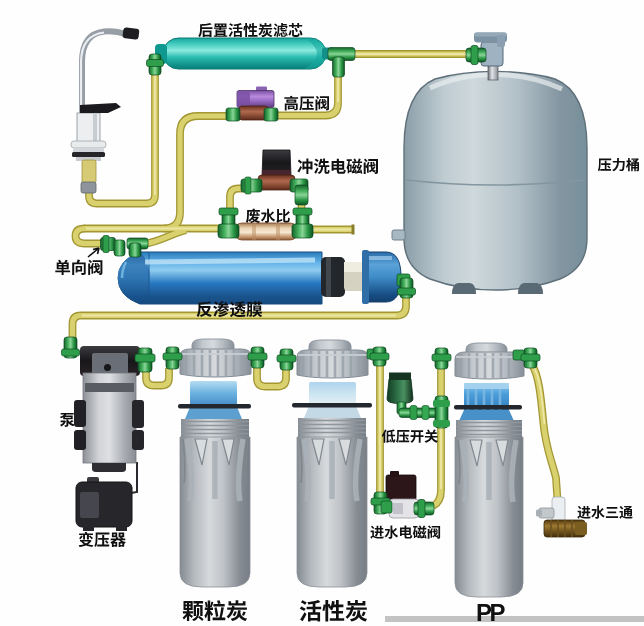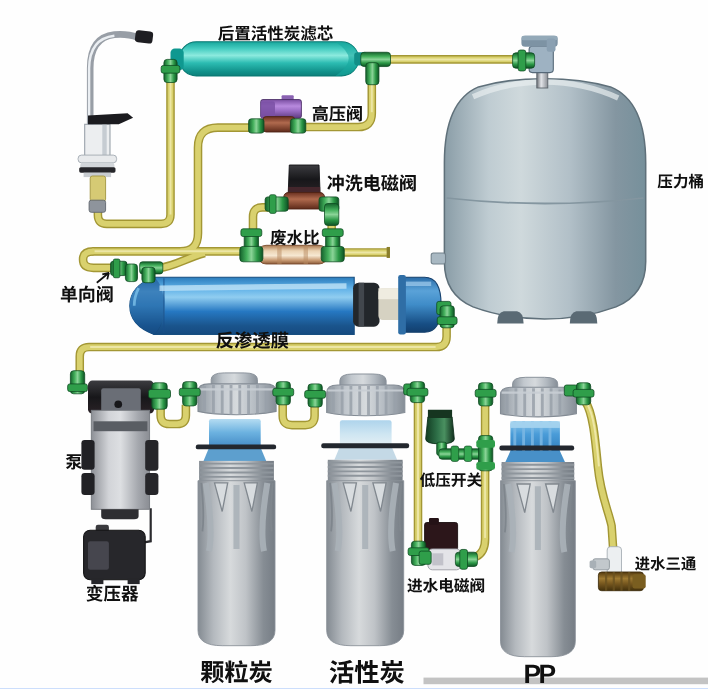--- a/index.html
+++ b/index.html
@@ -1,16 +1,16 @@
 <!DOCTYPE html>
 <html><head>
 <meta charset="utf-8">
 <style>
 html,body{margin:0;padding:0;background:#fff;}
-#wrap{width:644px;height:626px;position:relative;overflow:hidden;background:#3b82f6;}
+#wrap{width:644px;height:626px;position:relative;overflow:hidden;background:#b91c1c;}
 text{font-family:"Liberation Sans",sans-serif;}
 </style>
 </head>
 <body>
 <div id="wrap">
 <svg width="644" height="626" viewBox="0 0 644 626">
 <defs>
 <linearGradient id="gTeal" x1="0" y1="0" x2="0" y2="1">
  <stop offset="0" stop-color="#17a79c"></stop>
           <stop offset="0.2" stop-color="#45ccc0"></stop>

